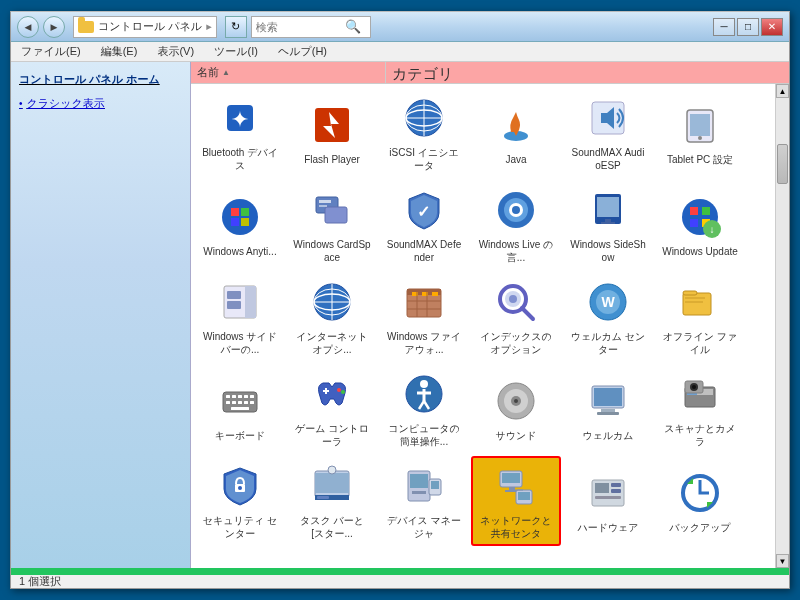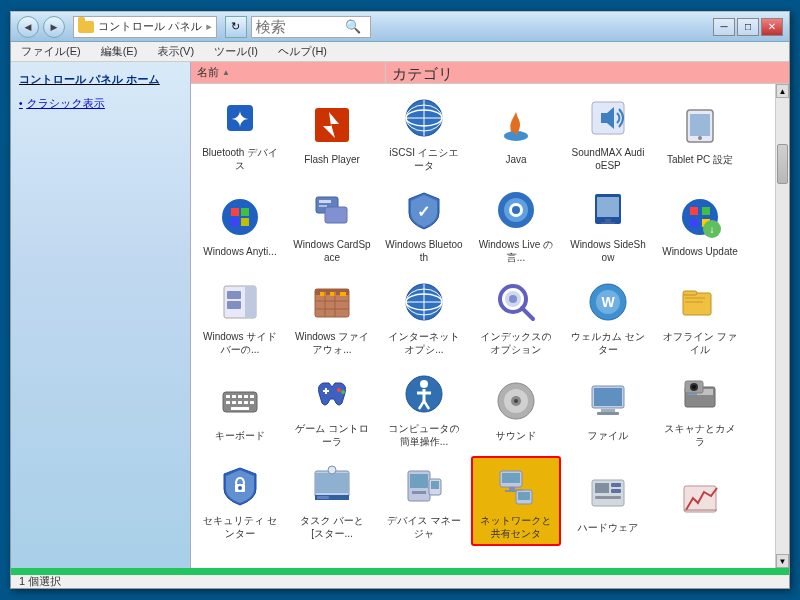--- a/index.html
+++ b/index.html
@@ -97,21 +97,21 @@
       background: white;
       border: 1px solid #aaa;
       height: 22px;
       padding: 0 4px;
       width: 120px;
     }
     .search-bar input {
       border: none;
       outline: none;
       width: 90px;
-      font-size: 15px;
+      font-size: 11px;
       color: #999;
     }
     .title-controls {
       display: flex;
       gap: 2px;
     }
     .ctrl-btn {
       width: 22px;
       height: 18px;
       border: 1px solid #888;
@@ -446,21 +446,21 @@
             </div>
 
             <div class="icon-item">
               <div class="icon-img">
                 <svg class="icon-svg" viewBox="0 0 42 42">
                   <path d="M21 4 L36 10 L36 24 Q36 34 21 40 Q6 34 6 24 L6 10 Z" fill="#4070c0" stroke="#2050a0" stroke-width="1"></path>
                   <path d="M21 6 L34 12 L34 24 Q34 33 21 38 Q8 33 8 24 L8 12 Z" fill="#6090d0"></path>
                   <text x="21" y="28" text-anchor="middle" font-size="16" fill="white" font-weight="bold">✓</text>
                 </svg>
               </div>
-              <div class="icon-label">Windows Bluetooth</div>
+              <div class="icon-label">SoundMAX Defender</div>
             </div>
 
             <div class="icon-item">
               <div class="icon-img">
                 <svg class="icon-svg" viewBox="0 0 42 42">
                   <circle cx="21" cy="21" r="18" fill="#3070c0"></circle>
                   <circle cx="21" cy="21" r="12" fill="#60a0e0"></circle>
                   <circle cx="21" cy="21" r="7" fill="white"></circle>
                   <circle cx="21" cy="21" r="4" fill="#3070c0"></circle>
                 </svg>
@@ -498,50 +498,50 @@
             <div class="icon-item">
               <div class="icon-img">
                 <svg class="icon-svg" viewBox="0 0 42 42">
                   <rect x="5" y="5" width="32" height="32" rx="2" fill="#e8e8f8" stroke="#aaa" stroke-width="1"></rect>
                   <rect x="26" y="5" width="11" height="32" fill="#c0c8e0"></rect>
                   <rect x="8" y="10" width="14" height="8" rx="1" fill="#8090c0"></rect>
                   <rect x="8" y="20" width="14" height="8" rx="1" fill="#8090c0"></rect>
                 </svg>
               </div>
               <div class="icon-label">Windows サイドバーの...</div>
+            </div>
+
+            <div class="icon-item">
+              <div class="icon-img">
+                <svg class="icon-svg" viewBox="0 0 42 42">
+                  <circle cx="21" cy="21" r="18" fill="#3070c0" stroke="#2050a0" stroke-width="1"></circle>
+                  <ellipse cx="21" cy="21" rx="18" ry="8" fill="none" stroke="white" stroke-width="1.5"></ellipse>
+                  <ellipse cx="21" cy="21" rx="18" ry="13" fill="none" stroke="white" stroke-width="1"></ellipse>
+                  <line x1="21" y1="3" x2="21" y2="39" stroke="white" stroke-width="1"></line>
+                  <line x1="3" y1="21" x2="39" y2="21" stroke="white" stroke-width="1"></line>
+                </svg>
+              </div>
+              <div class="icon-label">インターネット オプシ...</div>
             </div>
 
             <div class="icon-item">
               <div class="icon-img">
                 <svg class="icon-svg" viewBox="0 0 42 42">
                   <rect x="4" y="8" width="34" height="28" rx="2" fill="#c08060" stroke="#a06040" stroke-width="1"></rect>
                   <rect x="4" y="8" width="34" height="6" fill="#a06040"></rect>
                   <rect x="9" y="11" width="6" height="4" fill="#ffaa00"></rect>
                   <rect x="19" y="11" width="6" height="4" fill="#ffaa00"></rect>
                   <rect x="29" y="11" width="6" height="4" fill="#ffaa00"></rect>
                   <line x1="4" y1="20" x2="38" y2="20" stroke="#a06040" stroke-width="1"></line>
                   <line x1="4" y1="28" x2="38" y2="28" stroke="#a06040" stroke-width="1"></line>
                   <line x1="14" y1="8" x2="14" y2="36" stroke="#a06040" stroke-width="1"></line>
                   <line x1="24" y1="8" x2="24" y2="36" stroke="#a06040" stroke-width="1"></line>
                 </svg>
               </div>
               <div class="icon-label">Windows ファイアウォ...</div>
-            </div>
-
-            <div class="icon-item">
-              <div class="icon-img">
-                <svg class="icon-svg" viewBox="0 0 42 42">
-                  <circle cx="21" cy="21" r="18" fill="#3070c0" stroke="#2050a0" stroke-width="1"></circle>
-                  <ellipse cx="21" cy="21" rx="18" ry="8" fill="none" stroke="white" stroke-width="1.5"></ellipse>
-                  <ellipse cx="21" cy="21" rx="18" ry="13" fill="none" stroke="white" stroke-width="1"></ellipse>
-                  <line x1="21" y1="3" x2="21" y2="39" stroke="white" stroke-width="1"></line>
-                  <line x1="3" y1="21" x2="39" y2="21" stroke="white" stroke-width="1"></line>
-                </svg>
-              </div>
-              <div class="icon-label">インターネット オプシ...</div>
             </div>
 
             <div class="icon-item">
               <div class="icon-img">
                 <svg class="icon-svg" viewBox="0 0 42 42">
                   <circle cx="18" cy="18" r="13" fill="none" stroke="#6060c0" stroke-width="4"></circle>
                   <line x1="27" y1="27" x2="38" y2="38" stroke="#6060c0" stroke-width="4" stroke-linecap="round"></line>
                   <circle cx="18" cy="18" r="8" fill="#d0d8f0"></circle>
                   <circle cx="18" cy="18" r="4" fill="#8090d0"></circle>
                 </svg>
@@ -633,21 +633,21 @@
 
             <div class="icon-item">
               <div class="icon-img">
                 <svg class="icon-svg" viewBox="0 0 42 42">
                   <rect x="5" y="6" width="32" height="22" rx="2" fill="#c0d0e8" stroke="#8090b0" stroke-width="1"></rect>
                   <rect x="7" y="8" width="28" height="18" fill="#6090c0"></rect>
                   <rect x="14" y="29" width="14" height="3" fill="#a0b0c0"></rect>
                   <rect x="10" y="32" width="22" height="3" rx="1" fill="#8090a0"></rect>
                 </svg>
               </div>
-              <div class="icon-label">ファイル</div>
+              <div class="icon-label">ウェルカム</div>
             </div>
 
             <div class="icon-item">
               <div class="icon-img">
                 <svg class="icon-svg" viewBox="0 0 42 42">
                   <rect x="6" y="14" width="30" height="20" rx="2" fill="#888" stroke="#666" stroke-width="1"></rect>
                   <rect x="8" y="16" width="26" height="6" fill="#c0c0c0"></rect>
                   <rect x="8" y="16" width="10" height="6" fill="#70a0d0"></rect>
                   <rect x="6" y="8" width="18" height="12" rx="2" fill="#a0a0a0" stroke="#808080" stroke-width="1"></rect>
                   <circle cx="15" cy="14" r="4" fill="#303030"></circle>
@@ -717,20 +717,31 @@
                   <rect x="5" y="8" width="32" height="26" rx="2" fill="#d0d8e0" stroke="#a0a8b0" stroke-width="1"></rect>
                   <rect x="8" y="11" width="14" height="10" fill="#8090a0"></rect>
                   <rect x="24" y="11" width="10" height="4" rx="1" fill="#6070a0"></rect>
                   <rect x="24" y="17" width="10" height="4" rx="1" fill="#6070a0"></rect>
                   <rect x="8" y="24" width="26" height="3" rx="1" fill="#9090a0"></rect>
                 </svg>
               </div>
               <div class="icon-label">ハードウェア</div>
             </div>
 
+            <div class="icon-item">
+              <div class="icon-img">
+                <svg class="icon-svg" viewBox="0 0 42 42">
+                  <circle cx="21" cy="21" r="17" fill="none" stroke="#3070c0" stroke-width="4"></circle>
+                  <path d="M21 8 L21 21 L30 21" fill="none" stroke="#3070c0" stroke-width="3"></path>
+                  <path d="M14 6 L8 12 L14 12 Z" fill="#40c040"></path>
+                  <path d="M28 36 L34 30 L28 30 Z" fill="#40c040"></path>
+                </svg>
+              </div>
+              <div class="icon-label">バックアップ</div>
+            </div>
 
             <div class="icon-item">
               <div class="icon-img">
                 <svg class="icon-svg" viewBox="0 0 42 42">
                   <rect x="5" y="8" width="32" height="26" rx="2" fill="#f0e0e0" stroke="#c09090" stroke-width="1"></rect>
                   <polyline points="7,32 14,20 19,25 25,14 32,18 38,10" fill="none" stroke="#c04040" stroke-width="2"></polyline>
                   <line x1="5" y1="32" x2="38" y2="32" stroke="#a08080" stroke-width="1"></line>
                 </svg>
               </div>
 

